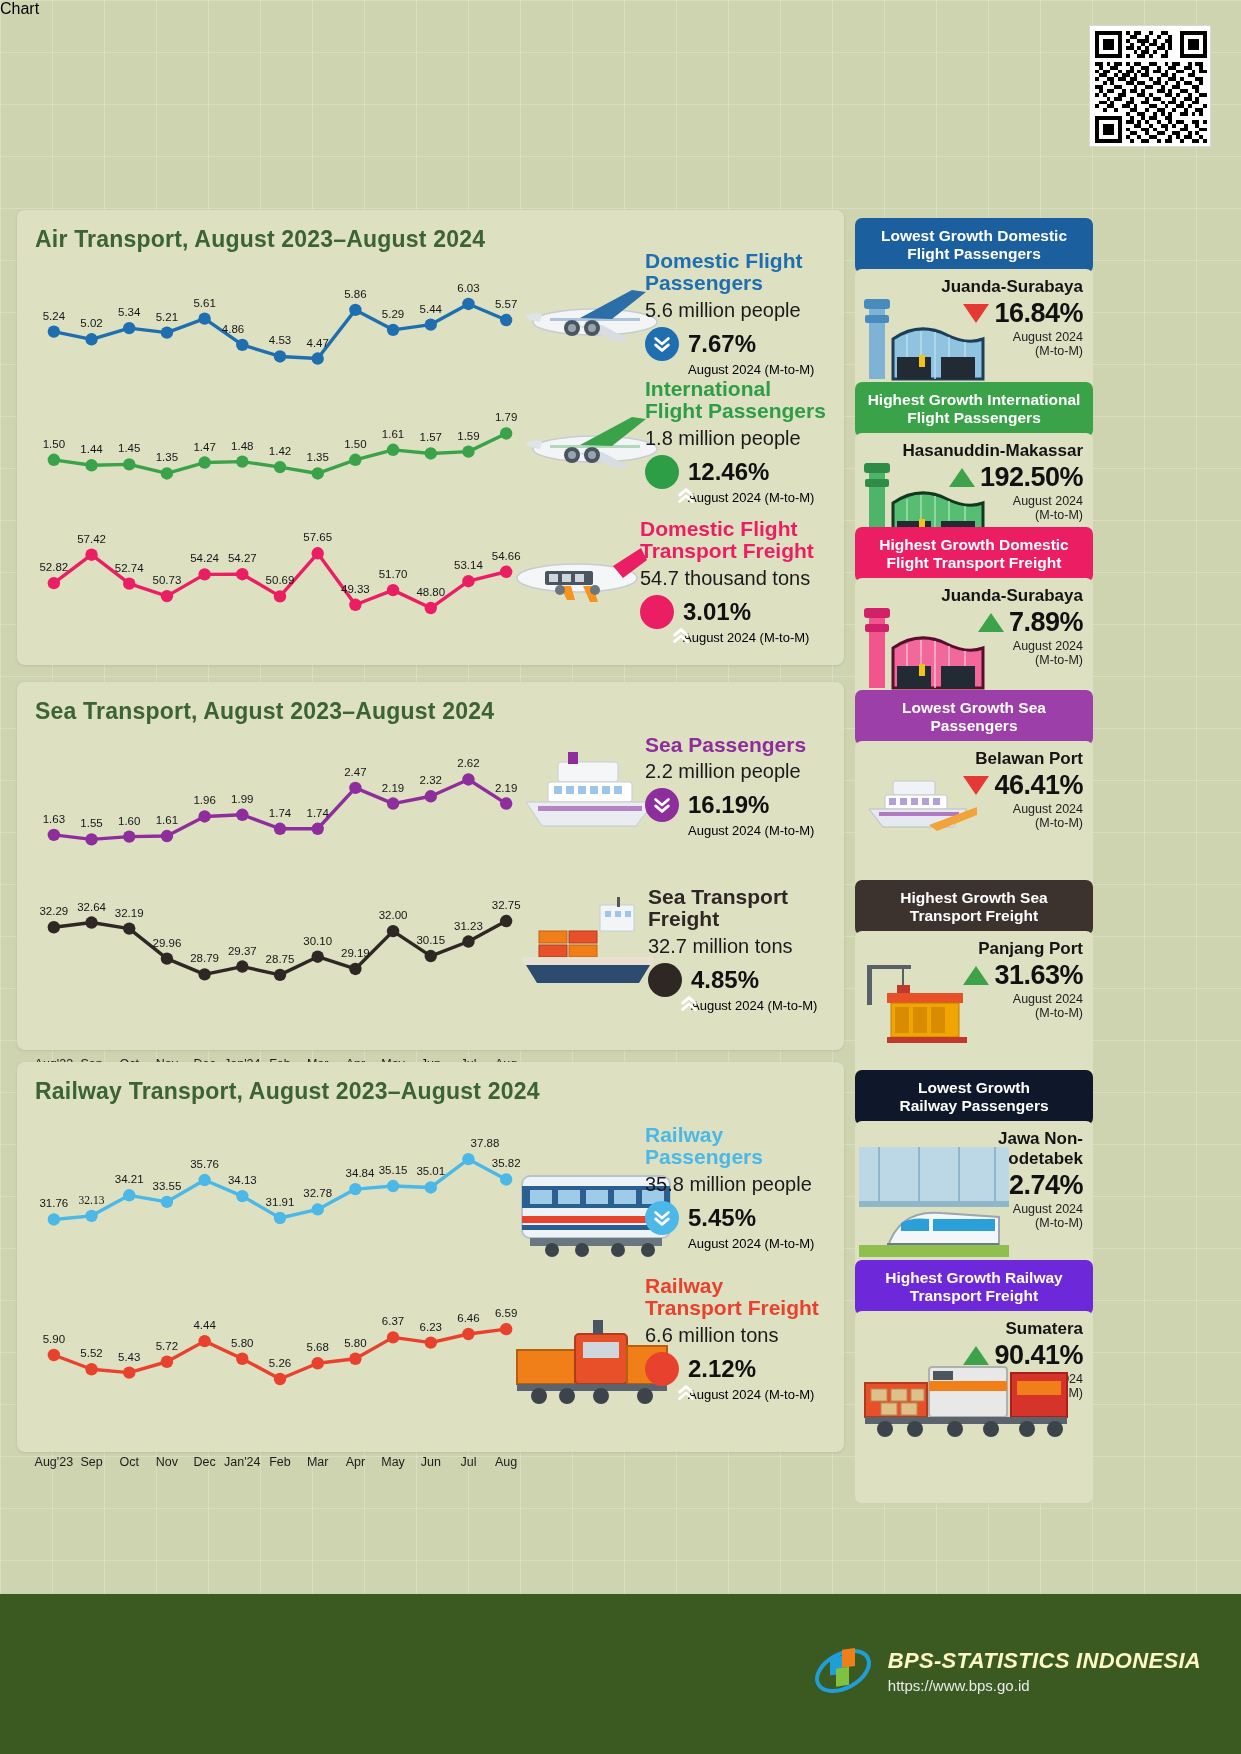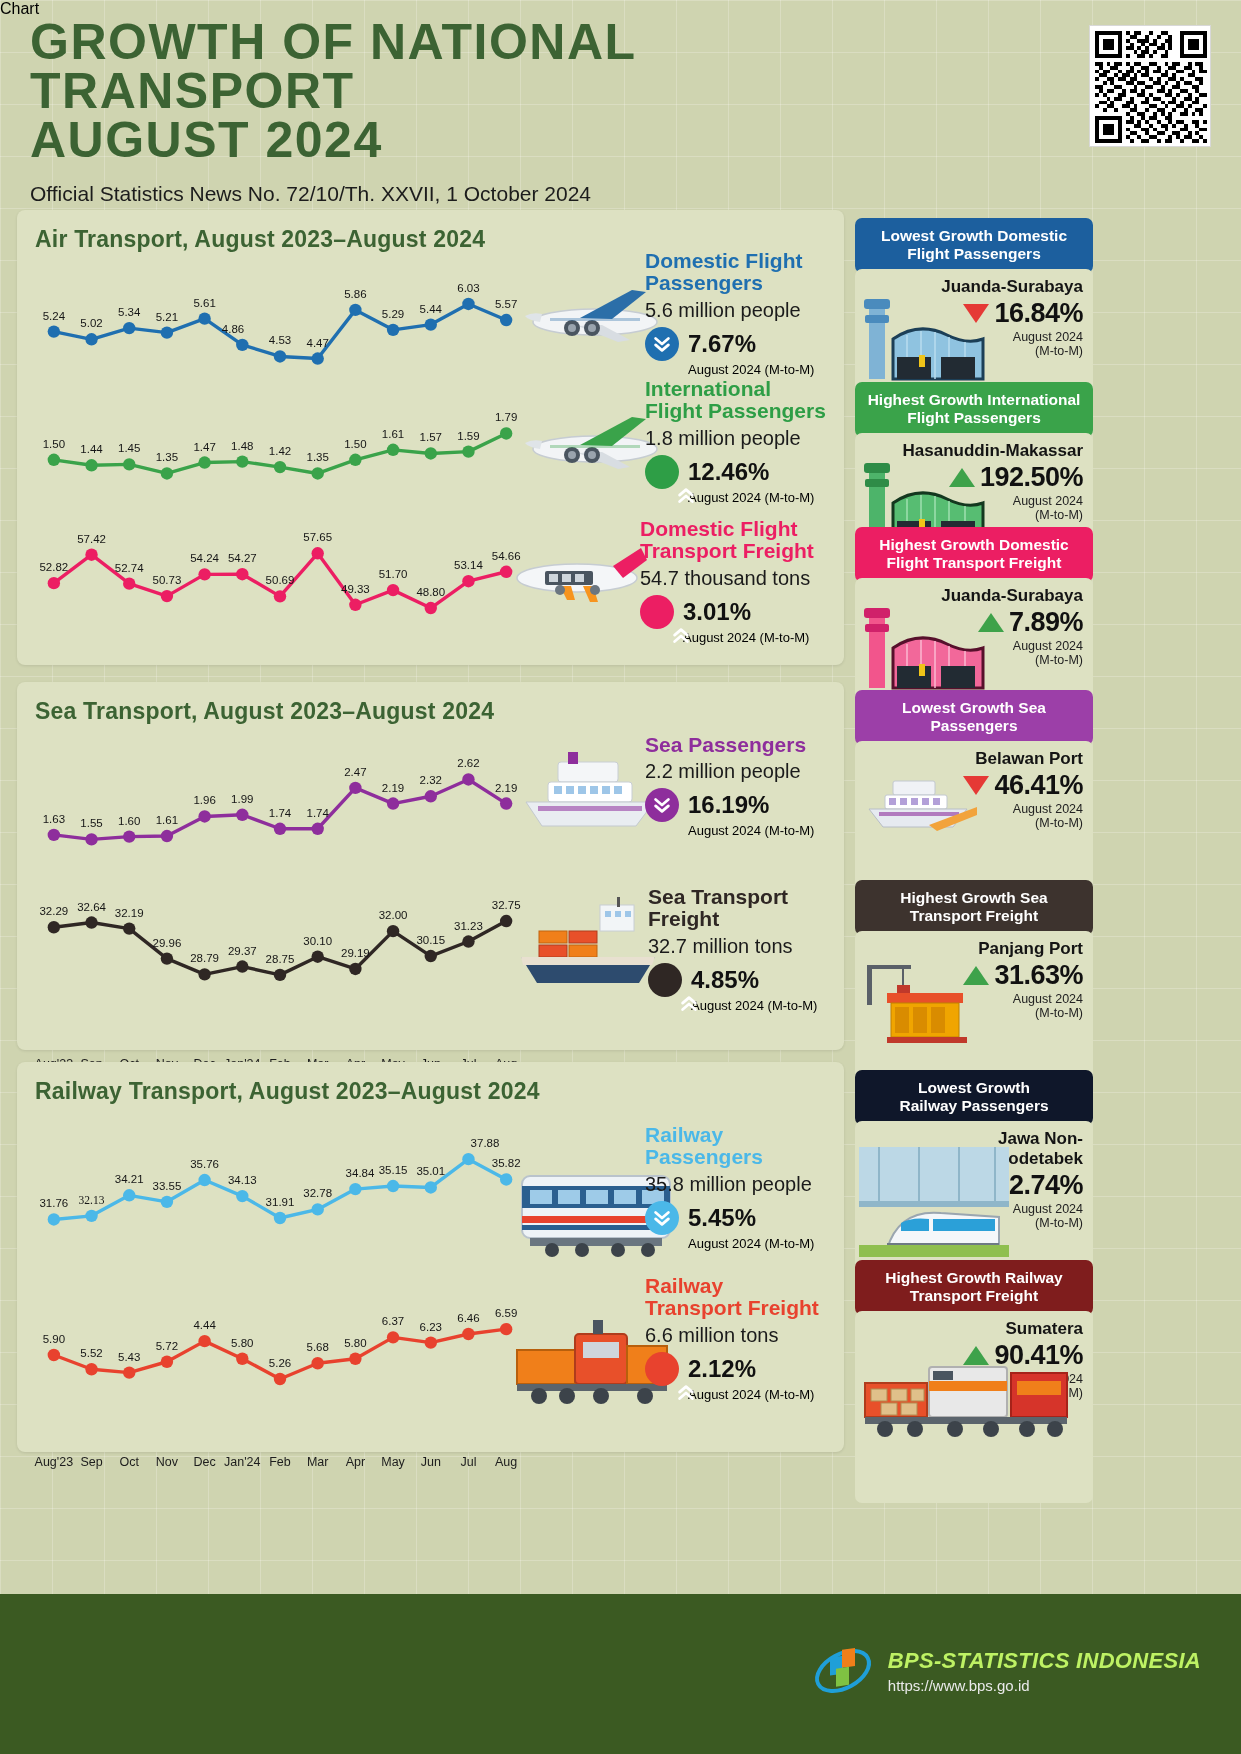--- a/index.html
+++ b/index.html
@@ -105,39 +105,31 @@
 
   
   .footer {
     position: absolute; left: 0; right: 0; bottom: 0; height: 160px;
     background: #3b5a22;
   }
   .footer-inner {
     position: absolute; right: 40px; top: 46px;
     display: flex; align-items: center; gap: 14px;
   }
-  .bps-name { color: #bef264; font-size: 22px; font-weight: bold; font-style: italic; letter-spacing: 0.3px; }
+  .bps-name { color: #fef9c3; font-size: 22px; font-weight: bold; font-style: italic; letter-spacing: 0.3px; }
   .bps-url  { color: #eaeaea; font-size: 15px; margin-top: 3px; }
 </style>
 </head>
 <body>
 
 
 
 <div class="page">
   <div class="grid-bg"></div>
 
-  <div class="header">
-    <div class="title">
-      <div>GROWTH OF NATIONAL</div>
-      <div>TRANSPORT</div>
-      <div>AUGUST 2024</div>
-    </div>
-    <div class="subtitle">Official Statistics News No. 72/10/Th. XXVII, 1 October 2024</div>
-  </div>
 
   <div class="qr">
     <svg width="112" height="112" viewBox="0 0 29 29" shape-rendering="crispEdges">
       <rect width="29" height="29" fill="#fff"></rect>
       <g fill="#000">
         <rect x="0" y="0" width="7" height="1"></rect>
           <rect x="0" y="6" width="7" height="1"></rect>
         <rect x="0" y="0" width="1" height="7"></rect>
           <rect x="6" y="0" width="1" height="7"></rect>
         <rect x="2" y="2" width="3" height="3"></rect>
@@ -987,21 +979,21 @@
               <div class="tri down"></div>
               <div class="card-pct">12.74%</div>
             </div>
             <div class="card-date">
               <div>August 2024</div>
               <div>(M-to-M)</div>
             </div>
           </div>
         </div>
         <div class="card" style="top: 198px;">
-          <div class="card-band" style="background: #7f1d1d;">
+          <div class="card-band" style="background: #6d28d9;">
             <div>Highest Growth Railway</div>
             <div>Transport Freight</div>
           </div>
           <div class="card-body" style="min-height: 192px;">
             <div class="card-art"><svg width="215" height="105" viewBox="0 0 215 105">
       <rect x="6" y="46" width="62" height="34" fill="#e8502a" stroke="#b03c1c" stroke-width="2"></rect>
       <g fill="#e0c08a" stroke="#b08c50">
                   <rect x="12" y="52" width="16" height="12"></rect>
                   <rect x="32" y="52" width="16" height="12"></rect>
                   <rect x="52" y="52" width="13" height="12"></rect>

